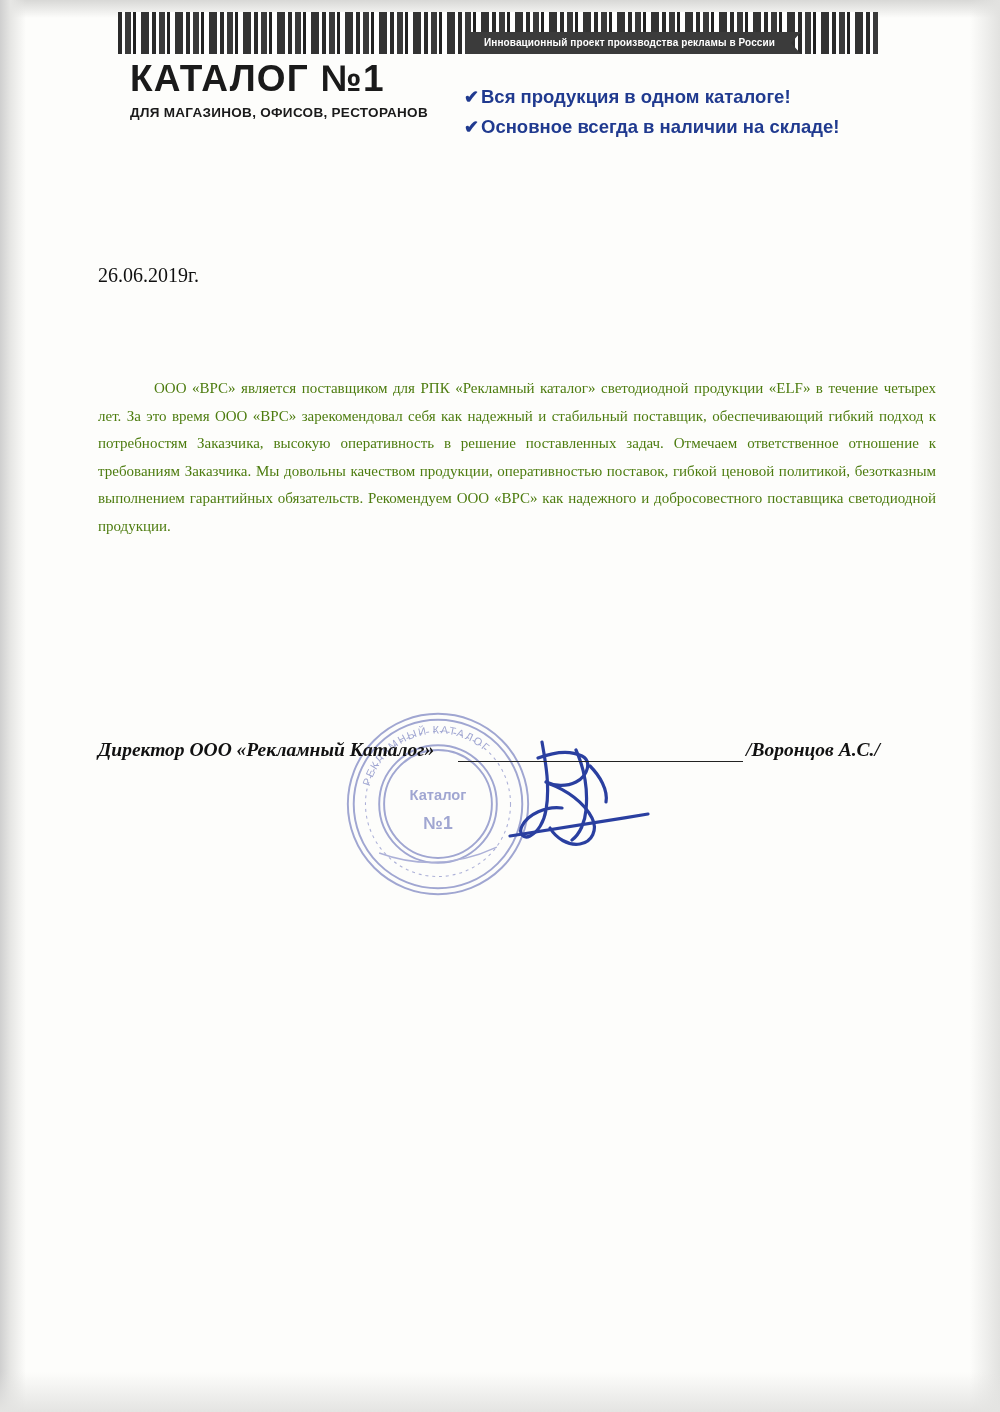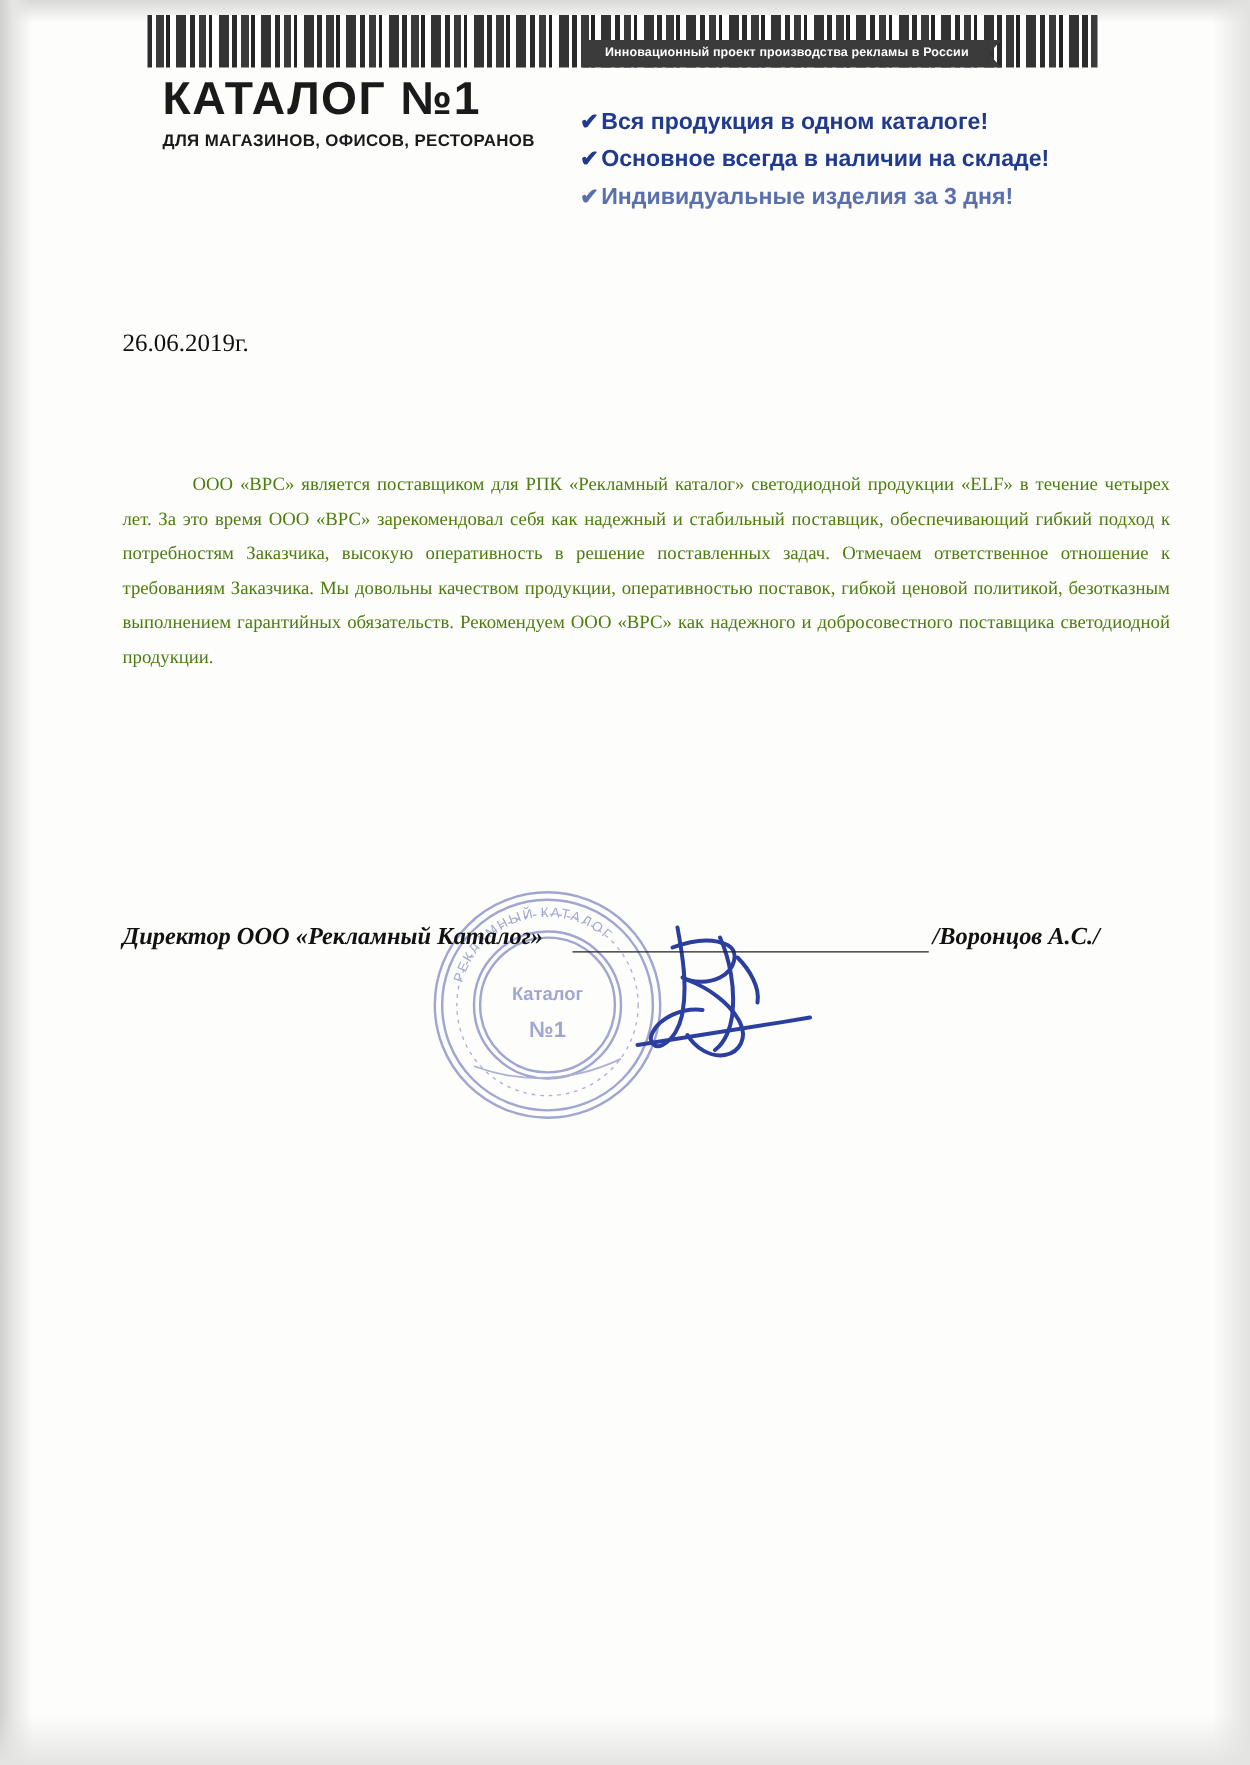--- a/index.html
+++ b/index.html
@@ -249,23 +249,20 @@
       <div class="logo-line2">КАТАЛОГ №1</div>
       <div class="logo-sub">ДЛЯ МАГАЗИНОВ, ОФИСОВ, РЕСТОРАНОВ</div>
     </div>
 
     <div class="bullets">
       <div class="bullet">
         <span class="tick">✔</span><span>Вся продукция в одном каталоге!</span>
       </div>
       <div class="bullet">
         <span class="tick">✔</span><span>Основное всегда в наличии на складе!</span>
-      </div>
-      <div class="bullet faded">
-        <span class="tick">✔</span><span>Индивидуальные изделия за 3 дня!</span>
       </div>
     </div>
   </div>
 
   <div class="date">26.06.2019г.</div>
 
 
   <div class="body-text">ООО «ВРС» является поставщиком для РПК «Рекламный каталог»  светодиодной продукции «ELF» в течение четырех лет.  За это время ООО «ВРС» зарекомендовал себя как надежный и стабильный поставщик, обеспечивающий гибкий подход к потребностям Заказчика, высокую оперативность в решение поставленных задач. Отмечаем ответственное отношение к требованиям Заказчика. Мы довольны качеством продукции,  оперативностью поставок, гибкой ценовой политикой, безотказным выполнением гарантийных обязательств. Рекомендуем ООО «ВРС» как надежного и добросовестного поставщика светодиодной продукции.</div>
 
   <svg class="stamp" viewBox="0 0 200 200">

